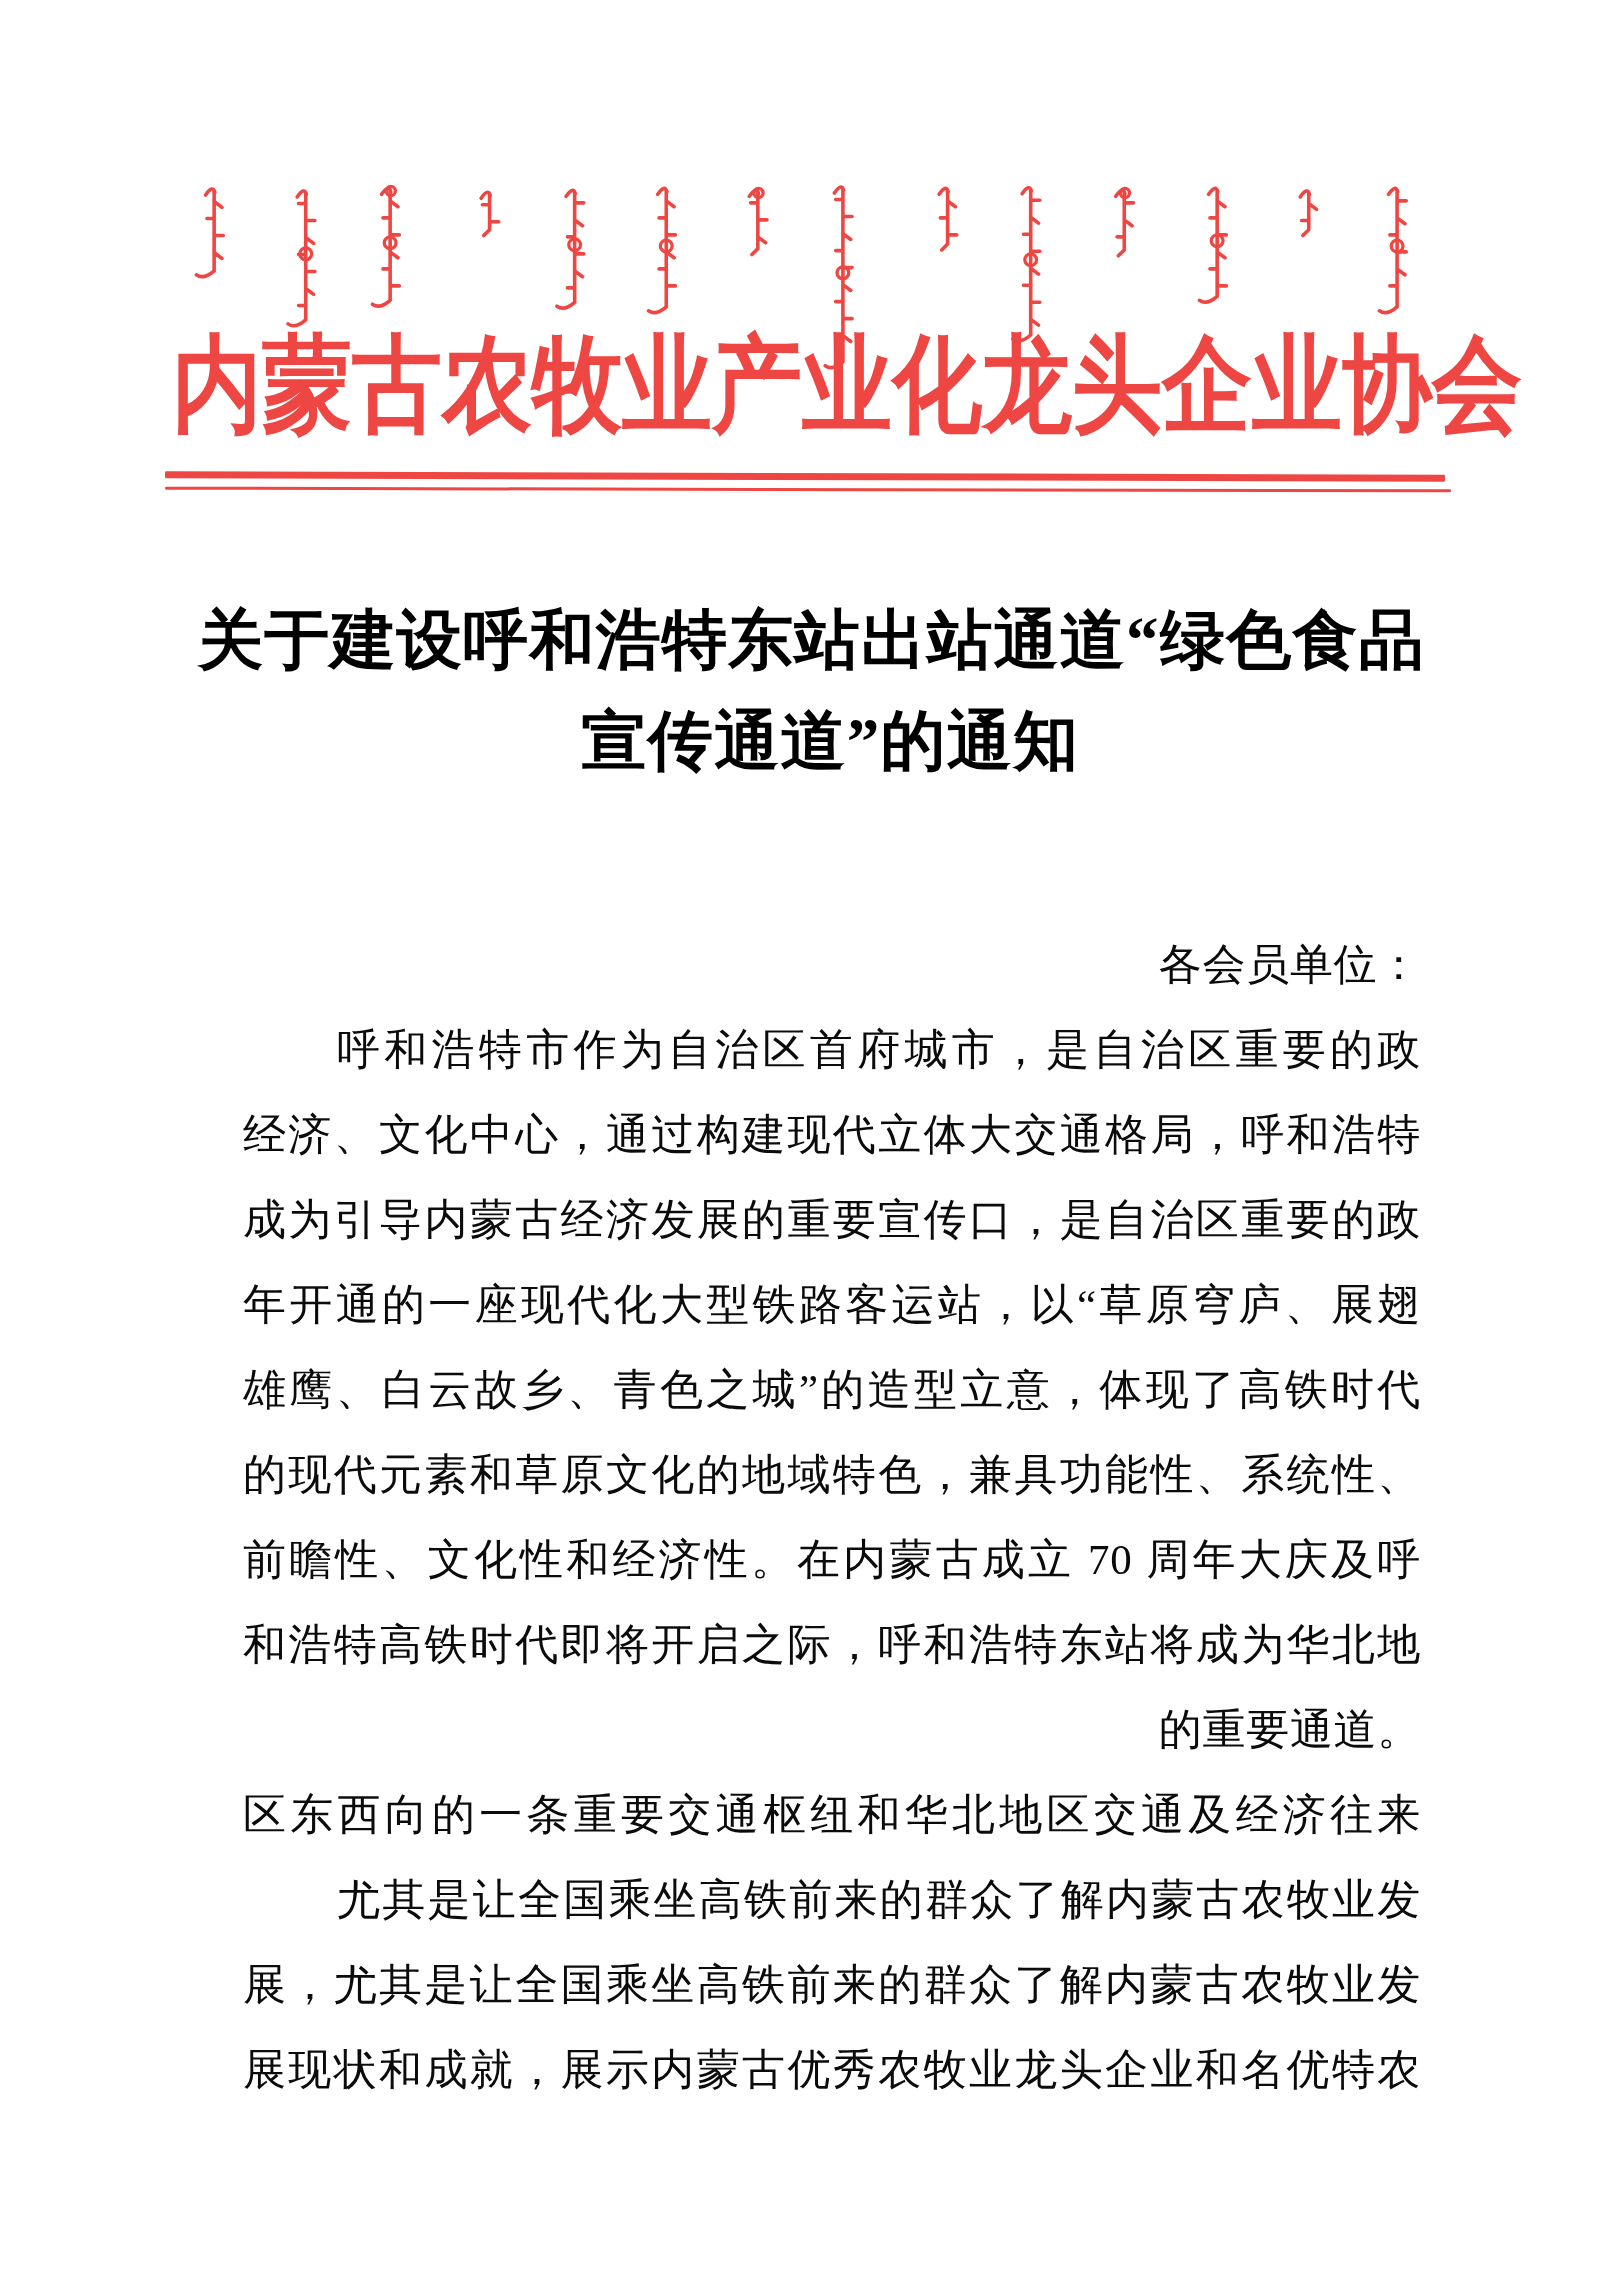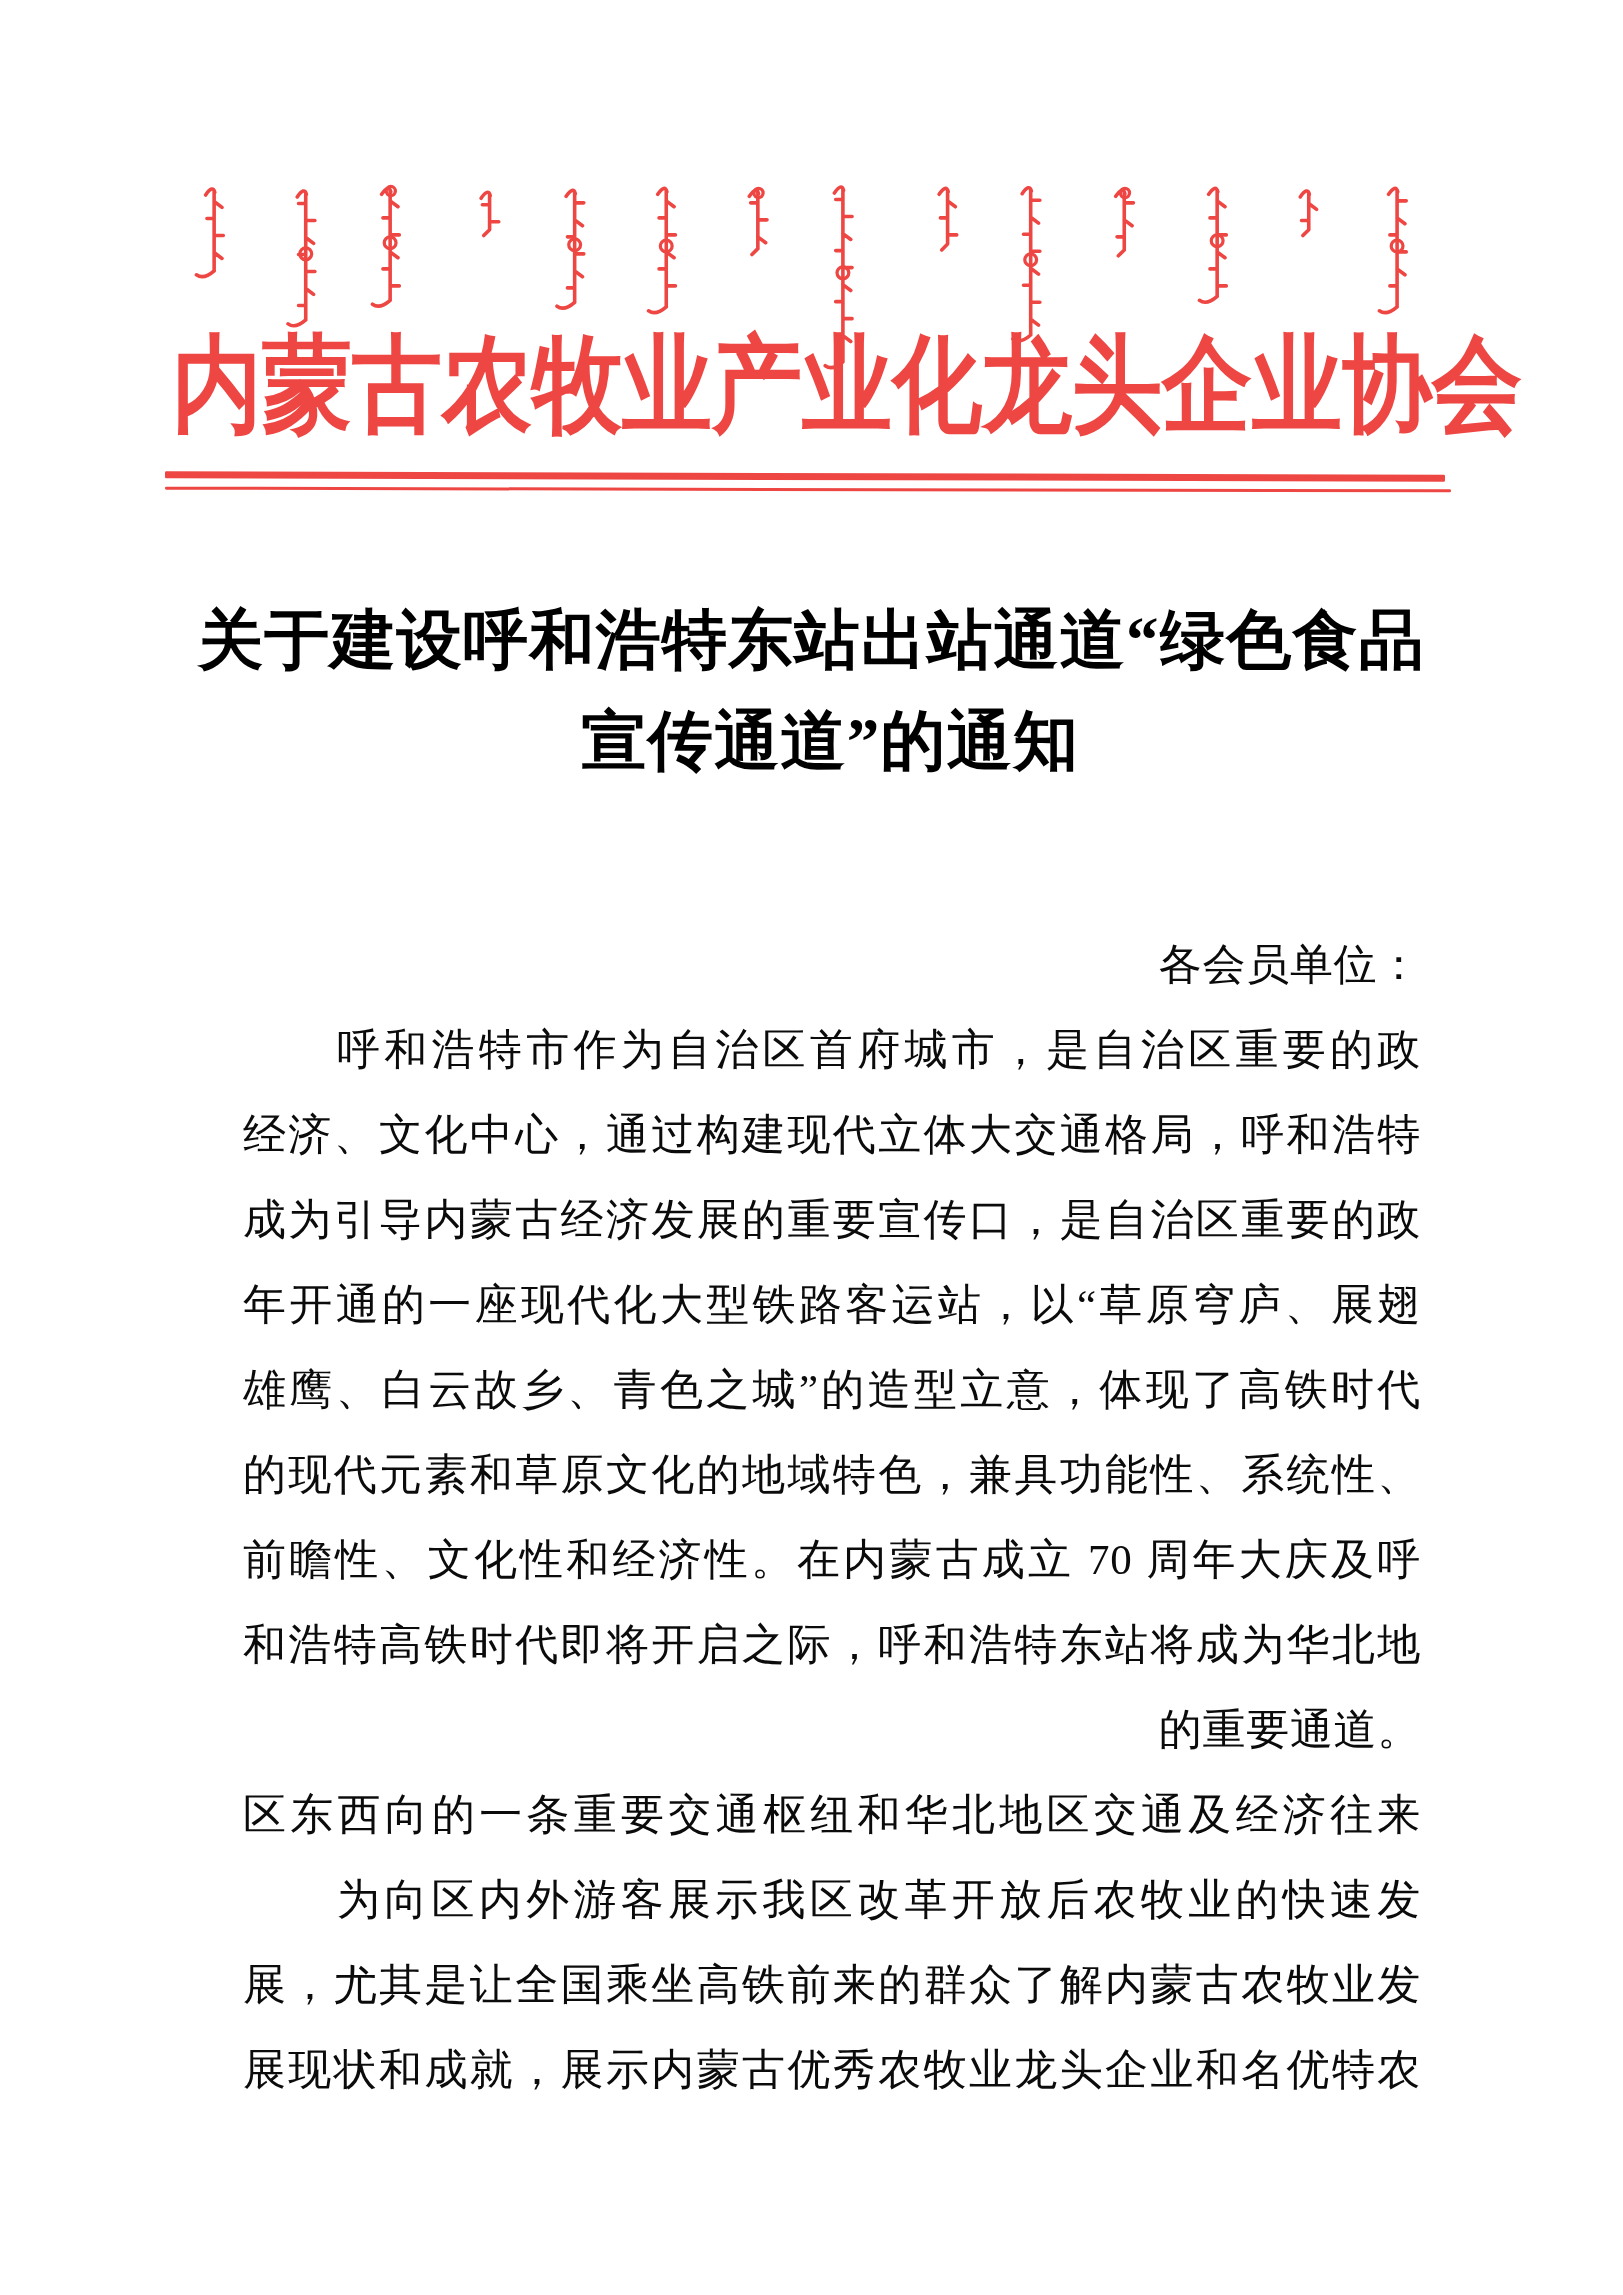--- a/index.html
+++ b/index.html
@@ -128,19 +128,19 @@
     <div class="bline fill indent">呼和浩特市作为自治区首府城市，是自治区重要的政治、</div>
     <div class="bline fill">经济、文化中心，通过构建现代立体大交通格局，呼和浩特</div>
     <div class="bline fill">成为引导内蒙古经济发展的重要宣传口，是自治区重要的政治</div>
     <div class="bline fill">年开通的一座现代化大型铁路客运站，以“草原穹庐、展翅</div>
     <div class="bline fill">雄鹰、白云故乡、青色之城”的造型立意，体现了高铁时代</div>
     <div class="bline fill">的现代元素和草原文化的地域特色，兼具功能性、系统性、</div>
     <div class="bline fill">前瞻性、文化性和经济性。在内蒙古成立 70 周年大庆及呼</div>
     <div class="bline fill">和浩特高铁时代即将开启之际，呼和浩特东站将成为华北地</div>
     <div class="bline">的重要通道。</div>
     <div class="bline fill">区东西向的一条重要交通枢纽和华北地区交通及经济往来</div>
-    <div class="bline fill indent">为向区内外游客展示我区改革开放后农牧业的快速发</div>
+    <div class="bline fill indent">尤其是让全国乘坐高铁前来的群众了解内蒙古农牧业发</div>
     <div class="bline fill">展，尤其是让全国乘坐高铁前来的群众了解内蒙古农牧业发</div>
     <div class="bline fill">展现状和成就，展示内蒙古优秀农牧业龙头企业和名优特农</div>
   </div>
 
 </div>
 
 
 </body></html>

